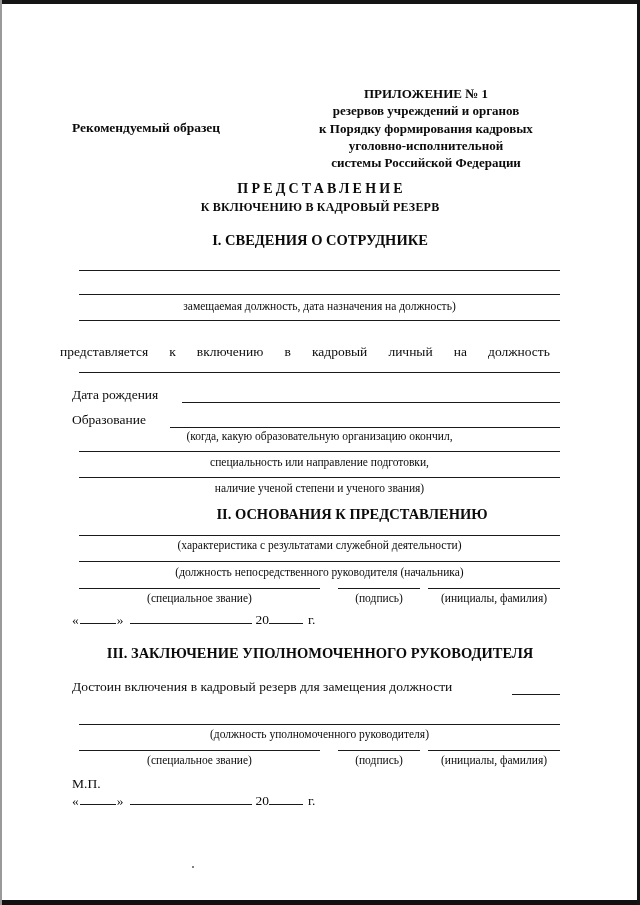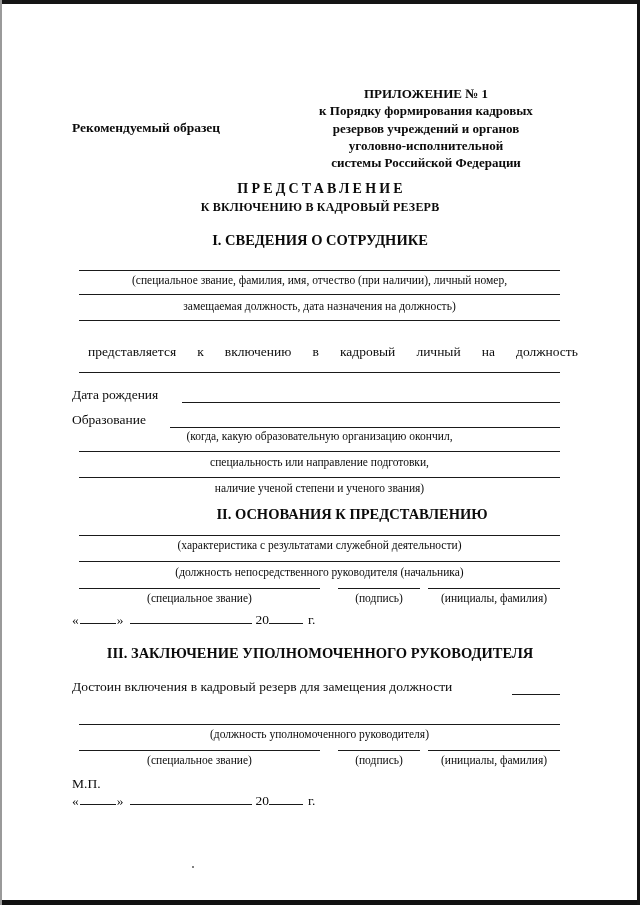--- a/index.html
+++ b/index.html
@@ -114,21 +114,21 @@
   }
   .body-line {
     position: absolute;
     font-size: 13.5px;
     white-space: nowrap;
   }
 
   
   .justified-line {
     position: absolute;
-    left: 88px; top: 344px;
+    left: 60px; top: 344px;
     width: 490px;
     font-size: 13.5px;
     display: flex;
     justify-content: space-between;
   }
 
   
   .date-row {
     position: absolute;
     font-size: 13.5px;
@@ -167,34 +167,33 @@
   <div class="scan-edge-top"></div>
   <div class="scan-edge-bottom"></div>
   <div class="scan-edge-left"></div>
   <div class="scan-edge-right"></div>
   <div class="scan-speck"></div>
 
   <div class="header-row">
     <div class="sample-note">Рекомендуемый образец</div>
     <div class="appendix-block">
       <div class="appendix-title">ПРИЛОЖЕНИЕ № 1</div>
+      <div>резервов учреждений и органов</div>
       <div>к Порядку формирования кадровых</div>
-      <div>резервов учреждений и органов</div>
       <div>уголовно-исполнительной</div>
       <div>системы Российской Федерации</div>
     </div>
   </div>
 
   <div class="doc-title">ПРЕДСТАВЛЕНИЕ</div>
   <div class="doc-subtitle">К ВКЛЮЧЕНИЮ В КАДРОВЫЙ РЕЗЕРВ</div>
 
   <div class="section-heading sec1">I. СВЕДЕНИЯ О СОТРУДНИКЕ</div>
 
   <div class="rule" style="left:79px; top:270px; width:481px;"></div>
-  <div class="caption" style="left:79px; top:274px; width:481px;">(специальное звание, фамилия, имя, отчество (при наличии), личный номер,</div>
 
   <div class="rule" style="left:79px; top:294px; width:481px;"></div>
   <div class="caption" style="left:79px; top:300px; width:481px;">замещаемая должность, дата назначения на должность)</div>
 
   <div class="rule" style="left:79px; top:320px; width:481px;"></div>
 
   <div class="justified-line">
     <span>представляется</span>
     <span>к</span>
     <span>включению</span>

